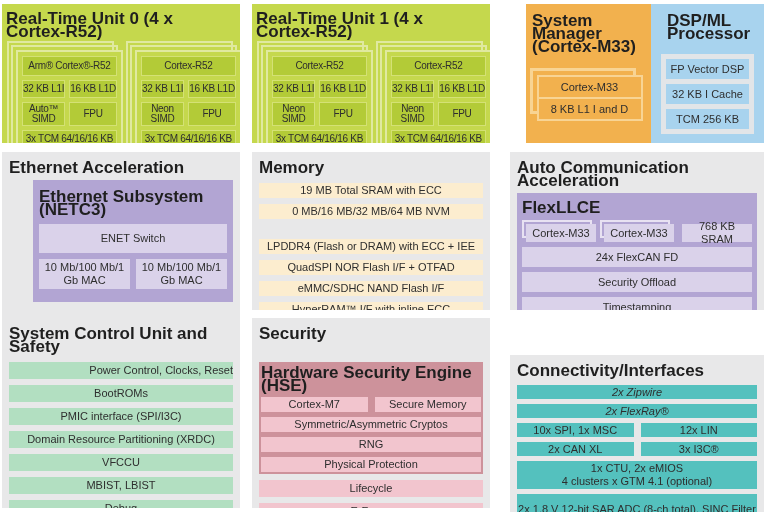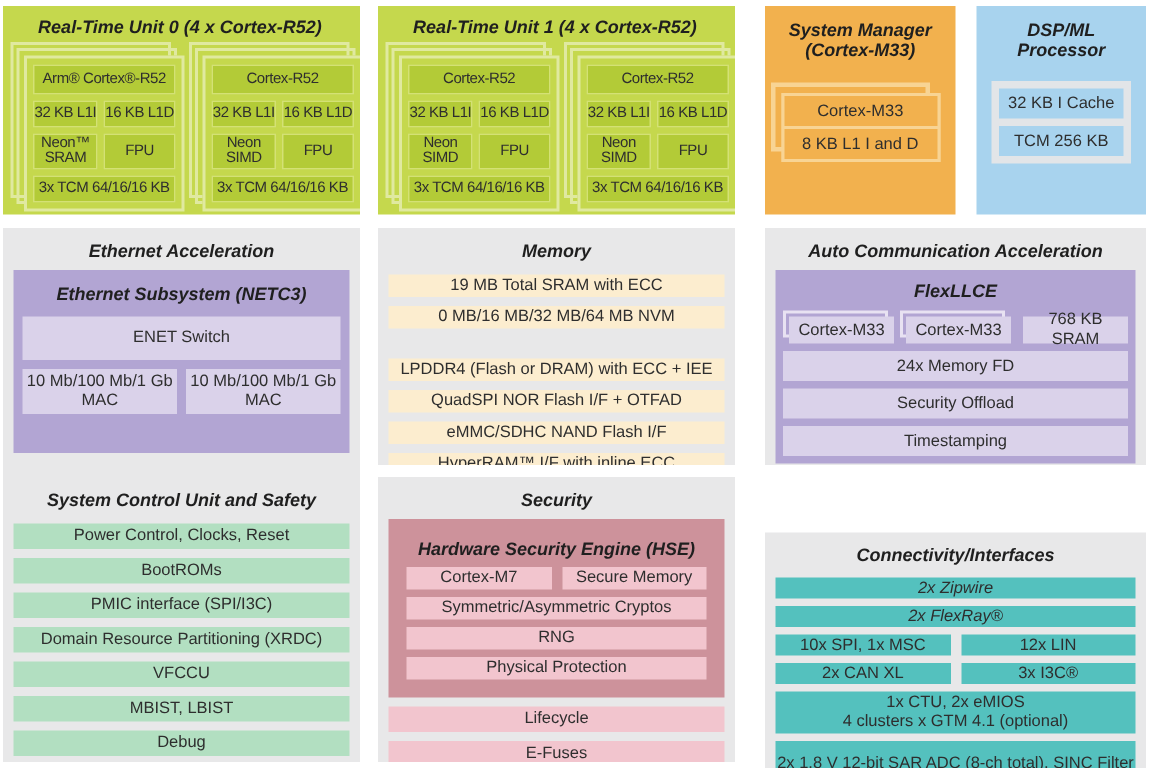--- a/index.html
+++ b/index.html
@@ -10,59 +10,59 @@
     --cream:#fcedcf; --green:#b2dfc1;
     --rose:#cd929b; --pink:#f2c5ce;
     --teal:#54c1be; --gray:#e8e8e9;
     --ink:#1f1f1f; --cell-ink:#2e2e2e;
   }
   *{box-sizing:border-box; margin:0; padding:0;}
   html,body{width:767px; height:512px;}
   body{position:relative; background:#ffffff; font-family:"Liberation Sans", sans-serif;
        font-size:11px; color:var(--cell-ink); overflow:hidden;}
   .sec{position:absolute; overflow:hidden;}
-  .title{font-weight:700; text-align:center; color:var(--ink); font-size:12px; line-height:13px;font-style:italic;}
+  .title{font-weight:700; color:var(--ink); font-size:17px; line-height:13px;}
 
   
   .rtu{background:var(--lime); padding:0 6px 0 4px;}
   .rtu .title{padding:8px 0 2px;}
   .cores{display:flex; gap:12px; margin-top:10px; padding-left:10px;}
   .cluster{flex:1; position:relative;}
   .cluster::before,.cluster::after{content:""; position:absolute; border:2px solid var(--lime-light);}
   .cluster::before{left:-5px; top:-5px; right:5px; bottom:5px;}
   .cluster::after{left:-9px; top:-9px; right:9px; bottom:9px;}
   .cluster-in{position:relative; z-index:1; background:var(--lime); border:2px solid var(--lime-light);
       padding:4px; display:grid; grid-template-columns:1fr 1fr; grid-template-rows:20px 18px 24px 18px; gap:4px;}
   .lcell{background:var(--lime-cell); border:1px solid var(--lime-cell-bd); display:flex; align-items:center;
       justify-content:center; text-align:center; font-size:10px; line-height:10px; letter-spacing:-0.3px;}
   .nowrap{white-space:nowrap;}
   .span2{grid-column:1 / span 2;}
 
   
-  .sm{background:var(--orange);}
+  .sm{background:var(--orange);margin-left:16px;}
   .sm .title{padding:10px 6px 0;}
   .sm-card{position:relative; width:106px; margin:22px auto 0;}
   .sm-card::before{content:""; position:absolute; left:-7px; top:-7px; right:7px; bottom:7px;
       border:3px solid var(--orange-light);}
   .sm-card-in{position:relative; z-index:1; background:var(--orange-light); border:2px solid var(--orange-light);
       display:flex; flex-direction:column; gap:2px;}
   .sm-cell{background:var(--orange); height:20px; display:flex; align-items:center; justify-content:center;}
 
   
   .dsp{background:var(--blue);}
   .dsp .title{padding:10px 16px 0;}
   .dsp-card{margin:14px 10px 0; background:var(--blue-card); padding:5px; display:flex; flex-direction:column; gap:5px;}
   .dsp-cell{background:var(--blue); height:20px; display:flex; align-items:center; justify-content:center;}
 
   
   .gray{background:var(--gray); padding:4px 7px; display:flex; flex-direction:column;}
   .gray .title{padding:5px 0 6px;}
 
   
-  .purple-box{background:var(--purple); padding:6px; height:122px;}
+  .purple-box{background:var(--purple); padding:6px; height:122px;margin-left:24px;}
   .purple-box .title{padding:4px 0 8px;}
   .pcell{background:var(--purple-light); display:flex; align-items:center; justify-content:center; text-align:center; line-height:13px;}
   .enet{height:29px; margin-bottom:6px;}
   .mac-row{display:flex; gap:6px;}
   .mac{flex:1; height:30px;}
 
   
   .mem-row{background:var(--cream); height:15px; line-height:15px; text-align:center; margin-top:6px;}
   .mem-first{margin-top:3px;}
   .gap-top{margin-top:20px;}
@@ -73,24 +73,24 @@
   .m33-row{display:flex; gap:8px; margin-top:5px; padding-left:4px;}
   .ministack{position:relative; flex:1;}
   .ministack::before{content:""; position:absolute; left:-4px; top:-4px; right:4px; bottom:4px;
       border:2px solid var(--purple-sheet);}
   .ministack .pcell{position:relative; z-index:1; height:18px;}
   .sram{flex:1; height:18px;}
   .acc-row{height:20px; margin-top:5px;}
 
   
   .green-row{background:var(--green); height:17px; line-height:17px; text-align:center; margin-top:6px;}
-  .green-first{margin-top:3px;}
-
-  
-  .hse{background:var(--rose); padding:12px;}
+  .green-first{margin-top:3px;text-align:right;}
+
+  
+  .hse{background:var(--rose); padding:2px;margin-top:16px;}
   .hse .title{padding:2px 0 5px;}
   .pink{background:var(--pink); text-align:center;}
   .hse-pair{display:flex; gap:7px;}
   .hse-pair .pink{flex:1; height:15px; line-height:15px;}
   .hse-row{height:15px; line-height:15px; margin-top:5px;}
   .sec-row{background:var(--pink); height:17px; line-height:17px; text-align:center; margin-top:6px;}
 
   
   .teal-row{background:var(--teal); height:14px; line-height:14px; text-align:center; margin-top:5px;font-style:italic;}
   .teal-first{margin-top:2px;}
@@ -104,21 +104,21 @@
 <body>
 
 <div class="sec rtu" style="left:2px; top:4px; width:238px; height:139px;">
   <div class="title">Real-Time Unit 0 (4 x Cortex-R52)</div>
   <div class="cores">
     <div class="cluster">
       <div class="cluster-in">
         <div class="lcell span2 nowrap">Arm® Cortex®-R52</div>
         <div class="lcell nowrap">32 KB L1I</div>
         <div class="lcell nowrap">16 KB L1D</div>
-        <div class="lcell">Neon™ SRAM</div>
+        <div class="lcell">Auto™ SIMD</div>
         <div class="lcell">FPU</div>
         <div class="lcell span2 nowrap">3x TCM 64/16/16 KB</div>
       </div>
     </div>
     <div class="cluster">
       <div class="cluster-in">
         <div class="lcell span2 nowrap">Cortex-R52</div>
         <div class="lcell nowrap">32 KB L1I</div>
         <div class="lcell nowrap">16 KB L1D</div>
         <div class="lcell">Neon SIMD</div>
@@ -161,20 +161,21 @@
     <div class="sm-card-in">
       <div class="sm-cell">Cortex-M33</div>
       <div class="sm-cell">8 KB L1 I and D</div>
     </div>
   </div>
 </div>
 
 <div class="sec dsp" style="left:651px; top:4px; width:113px; height:139px;">
   <div class="title">DSP/ML Processor</div>
   <div class="dsp-card">
+    <div class="dsp-cell">FP Vector DSP</div>
     <div class="dsp-cell">32 KB I Cache</div>
     <div class="dsp-cell">TCM 256 KB</div>
   </div>
 </div>
 
 <div class="sec gray" style="left:2px; top:152px; width:238px; height:187px;">
   <div class="title">Ethernet Acceleration</div>
   <div class="purple-box">
     <div class="title">Ethernet Subsystem (NETC3)</div>
     <div class="pcell enet">ENET Switch</div>
@@ -201,21 +202,21 @@
     <div class="title">FlexLLCE</div>
     <div class="m33-row">
       <div class="ministack">
         <div class="pcell">Cortex-M33</div>
       </div>
       <div class="ministack">
         <div class="pcell">Cortex-M33</div>
       </div>
       <div class="pcell sram">768 KB SRAM</div>
     </div>
-    <div class="pcell acc-row">24x Memory FD</div>
+    <div class="pcell acc-row">24x FlexCAN FD</div>
     <div class="pcell acc-row">Security Offload</div>
     <div class="pcell acc-row">Timestamping</div>
   </div>
 </div>
 
 <div class="sec gray" style="left:2px; top:318px; width:238px; height:190px;">
   <div class="title">System Control Unit and Safety</div>
   <div class="green-row green-first">Power Control, Clocks, Reset</div>
   <div class="green-row">BootROMs</div>
   <div class="green-row">PMIC interface (SPI/I3C)</div>

